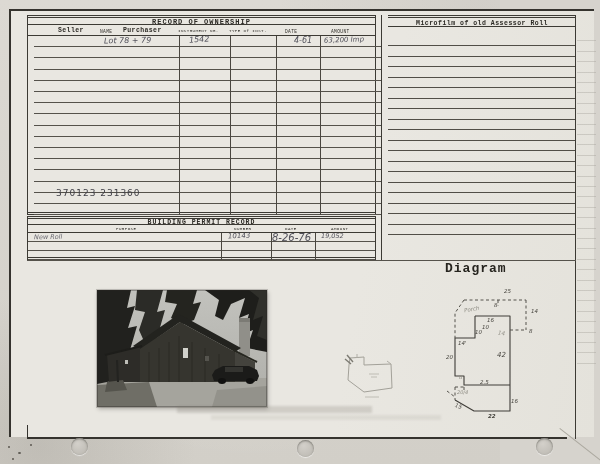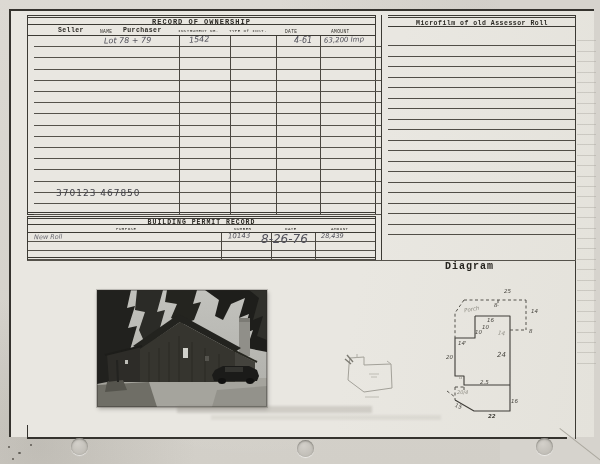--- a/index.html
+++ b/index.html
@@ -38,21 +38,21 @@
     background:repeating-linear-gradient(to bottom, transparent 0, transparent 9.4px, #514e47 9.4px, #514e47 10.5px); }
 
   
   #bp { left:16px; top:205px; width:349px; height:44px; border-left:1.5px solid #3c3a34; border-right:1.5px solid #3c3a34; border-bottom:3px double #3c3a34; }
   #bp .title-row { position:absolute; left:0; top:0; width:100%; height:9px; border-top:3px double #3c3a34; border-bottom:1px solid #3c3a34; text-align:center; font-size:6.5px; font-weight:bold; letter-spacing:1px; color:#2c2a25; line-height:8px; }
   #bp .head-row { position:absolute; left:0; top:9px; width:100%; height:8px; border-bottom:1px solid #3c3a34; }
   #bp .body { position:absolute; left:0; top:17px; width:100%; height:27px;
     background:repeating-linear-gradient(to bottom, transparent 0, transparent 8px, #55524b 8px, #55524b 9px); }
 
   
-  #diag-label { left:434px; top:250px; font-size:10px; font-weight:bold; letter-spacing:1px; color:#26241f; }
+  #diag-label { left:434px; top:250px; font-size:13px; font-weight:bold; letter-spacing:1px; color:#26241f; }
   #bigdiag { left:431px; top:276px; width:112px; height:148px; }
   .dim { position:absolute; font-family:"DejaVu Sans", sans-serif; font-style:italic; font-size:5.5px; color:#45433d; white-space:nowrap; }
   .dim.faint { color:#8e8c83; }
 
   
   .hole { position:absolute; width:17px; height:17px; border-radius:50%;
     background:radial-gradient(circle at 40% 35%, #d3d0ca, #b9b6af);
     box-shadow: inset 0 1px 2px rgba(60,58,52,.55), 0 1px 1px rgba(255,255,255,.6); }
 
   .ghost { position:absolute; background:rgba(118,115,106,.22); filter:blur(1px); }
@@ -77,21 +77,21 @@
       </div>
       <div class="body">
         <div class="line-v" style="left:145px; top:0; height:179px;"></div>
         <div class="line-v" style="left:196px; top:0; height:179px;"></div>
         <div class="line-v" style="left:242px; top:0; height:179px;"></div>
         <div class="line-v" style="left:286px; top:0; height:179px;"></div>
         <span class="hw" style="left:70px; top:0px; font-size:8px; transform:rotate(-1deg);">Lot 78 + 79</span>
         <span class="hw" style="left:155px; top:-1px; font-size:8px; transform:rotate(-4deg);">1542</span>
         <span class="hw" style="left:260px; top:0px; font-size:8px;">4-61</span>
         <span class="hw" style="left:290px; top:0px; font-size:7px; transform:rotate(-2deg);">63,200 Imp</span>
-        <span class="hw" style="left:22px; top:152px; font-size:9px; font-style:normal; color:#3f3f46; letter-spacing:1px;">370123  467850</span>
+        <span class="hw" style="left:22px; top:152px; font-size:9px; font-style:normal; color:#3f3f46; letter-spacing:1px;">370123  231360</span>
       </div>
     </div>
     <div class="line-v" style="left:370px; top:4px; height:245px; background:#3c3a34;"></div>
 
     <div id="mf" class="abs">
       <div class="title-row">Microfilm of old Assessor Roll</div>
       <div class="lines"></div>
     </div>
     <div class="line-v" style="left:564px; top:4px; height:424px; background:#3c3a34;"></div>
 
@@ -102,22 +102,22 @@
         <span class="hcell" style="left:206px; top:1.5px; font-size:4.2px;">NUMBER</span>
         <span class="hcell" style="left:257px; top:1.5px; font-size:4.2px;">DATE</span>
         <span class="hcell" style="left:303px; top:1.5px; font-size:4.2px;">AMOUNT</span>
       </div>
       <div class="body">
         <div class="line-v" style="left:193px; top:0; height:27px;"></div>
         <div class="line-v" style="left:243px; top:0; height:27px;"></div>
         <div class="line-v" style="left:287px; top:0; height:27px;"></div>
         <span class="hw" style="left:6px; top:0px; font-size:6.5px; transform:rotate(-1deg); color:#6a6a72;">New Roll</span>
         <span class="hw" style="left:200px; top:-1px; font-size:7px; transform:rotate(-3deg);">10143</span>
-        <span class="hw" style="left:233px; top:-1px; font-size:12px;">8-26-76</span>
-        <span class="hw" style="left:293px; top:-1px; font-size:6.5px;">28,439</span>
+        <span class="hw" style="left:244px; top:-1px; font-size:10px;">8-26-76</span>
+        <span class="hw" style="left:293px; top:-1px; font-size:6.5px;">19,052</span>
       </div>
     </div>
 
     <div class="line-h" style="left:16px; top:249px; width:549px; background:#55524b;"></div>
 
     <div class="abs" style="left:86px; top:279px; width:170px; height:117px; box-shadow:0 0 0 1px rgba(70,68,62,.25), 1px 2px 4px rgba(60,58,52,.35);">
       <svg width="170" height="117" viewBox="0 0 170 117">
         <defs>
           <linearGradient id="sky" x1="0" y1="0" x2="0" y2="1">
             <stop offset="0" stop-color="#c2c2bd"></stop>
@@ -213,21 +213,21 @@
       <span class="dim" style="left:52px; top:15px;">8</span>
       <span class="dim faint" style="left:22px; top:19px; transform:rotate(-10deg);">Porch</span>
       <span class="dim" style="left:89px; top:21px;">14</span>
       <span class="dim" style="left:45px; top:30px;">16</span>
       <span class="dim" style="left:40px; top:37px;">10</span>
       <span class="dim" style="left:33px; top:42px;">10</span>
       <span class="dim faint" style="left:56px; top:43px; transform:rotate(8deg);">14</span>
       <span class="dim" style="left:16px; top:53px;">14'</span>
       <span class="dim" style="left:87px; top:41px;">8</span>
       <span class="dim" style="left:4px; top:67px;">20</span>
-      <span class="dim" style="left:55px; top:64px; font-size:7px;">24</span>
+      <span class="dim" style="left:55px; top:64px; font-size:7px;">42</span>
       <span class="dim faint" style="left:17px; top:87px;">8</span>
       <span class="dim" style="left:38px; top:92px;">2.5</span>
       <span class="dim faint" style="left:15px; top:102px; font-size:5px;">20/4</span>
       <span class="dim" style="left:13px; top:116px; transform:rotate(18deg);">15</span>
       <span class="dim" style="left:46px; top:126px; font-weight:bold;">22</span>
       <span class="dim" style="left:69px; top:111px;">16</span>
     </div>
 
     <div class="abs" style="left:566px; top:20px; width:19px; height:340px; opacity:.35;
          background:repeating-linear-gradient(to bottom, transparent 0, transparent 9.4px, #9a978f 9.4px, #9a978f 10.4px);"></div>

